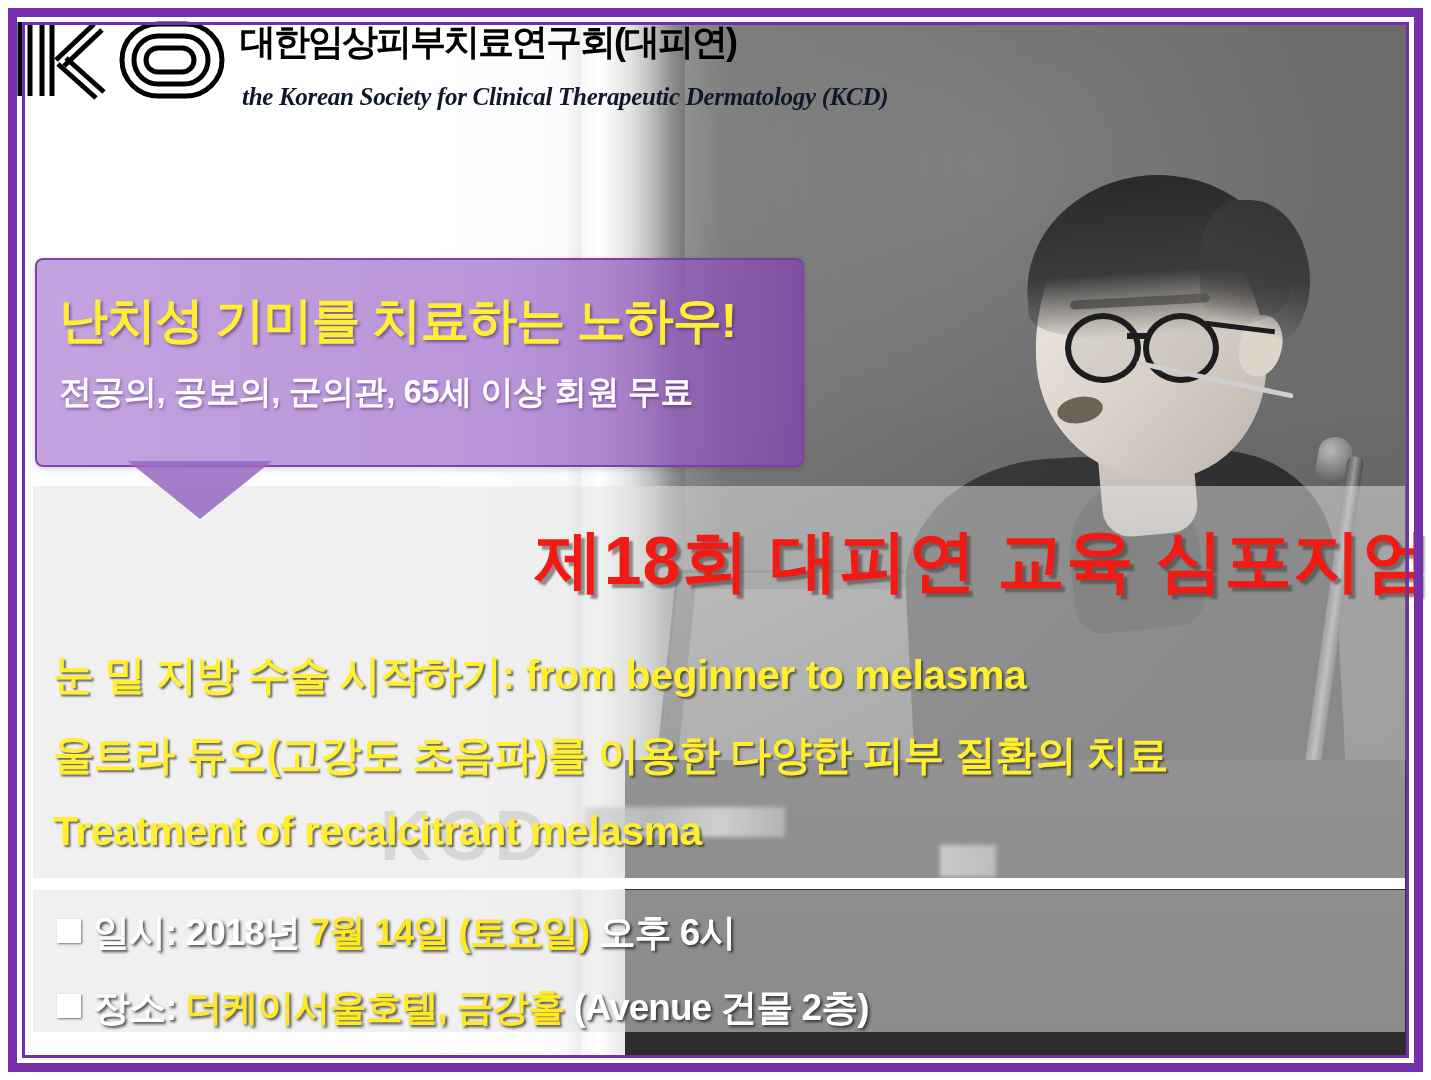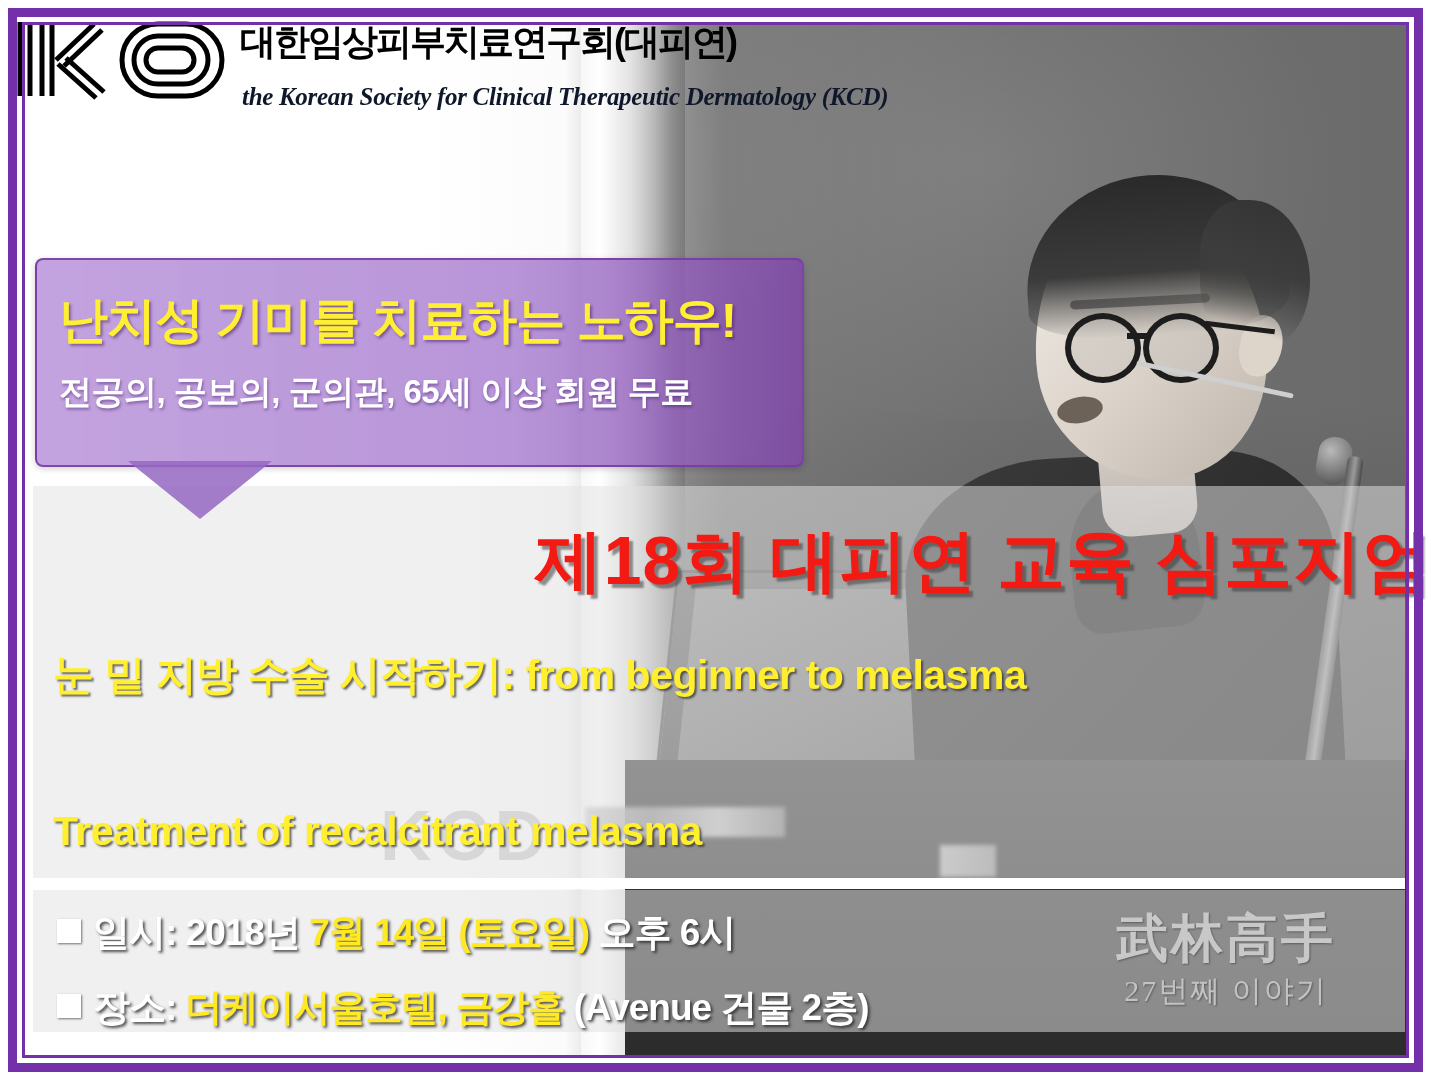--- a/index.html
+++ b/index.html
@@ -367,37 +367,34 @@
     <div class="bubble-sub">전공의, 공보의, 군의관, 65세 이상 회원 무료</div>
   </div>
   <div class="bubble-tail"></div>
 
   <div class="panel-main"></div>
   <div class="panel-info"></div>
 
   <div class="maintitle">제18회 대피연 교육 심포지엄</div>
 
   <div class="session s1">눈 밑 지방 수술 시작하기: from beginner to melasma</div>
+  <div class="session s2">울트라 듀오(고강도 초음파)를 이용한 다양한 피부 질환의 치료</div>
   <div class="session s3">Treatment of recalcitrant melasma</div>
 
   <div class="divider"></div>
 
   <div class="inforow r1">
     <span class="bullet-sq"></span><span>일시:</span>
     <span>2018년</span>
     <span class="hl">7월 14일 (토요일)</span>
     <span>오후 6시</span>
   </div>
 
   <div class="inforow r2">
     <span class="bullet-sq"></span><span>장소:</span>
     <span class="hl">더케이서울호텔, 금강홀</span>
     <span>(Avenue 건물 2층)</span>
   </div>
 
-  <div class="seriesmark">
-    <div class="series-cn">武林高手</div>
-    <div class="series-ko">27번째 이야기</div>
-  </div>
 
   <div class="frame-outer"></div>
   <div class="frame-inner"></div>
 </div>
 
 </body></html>

